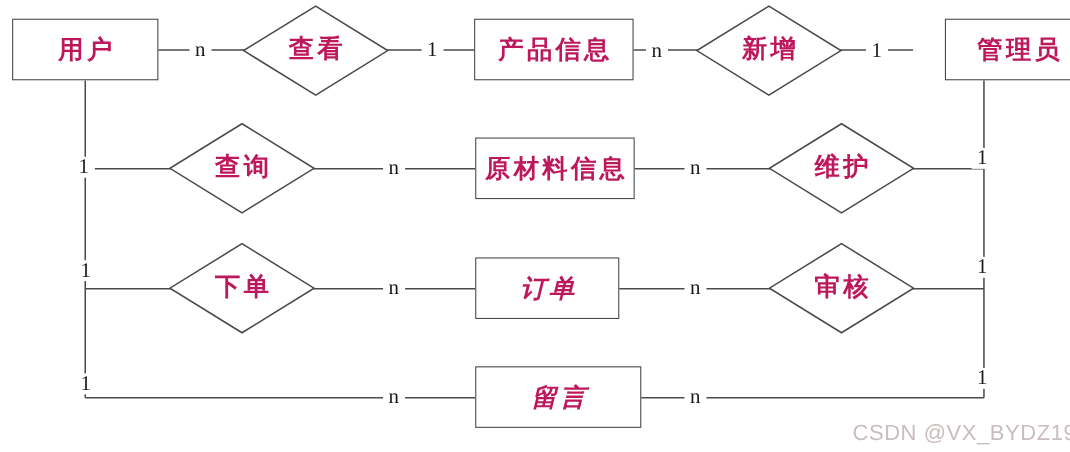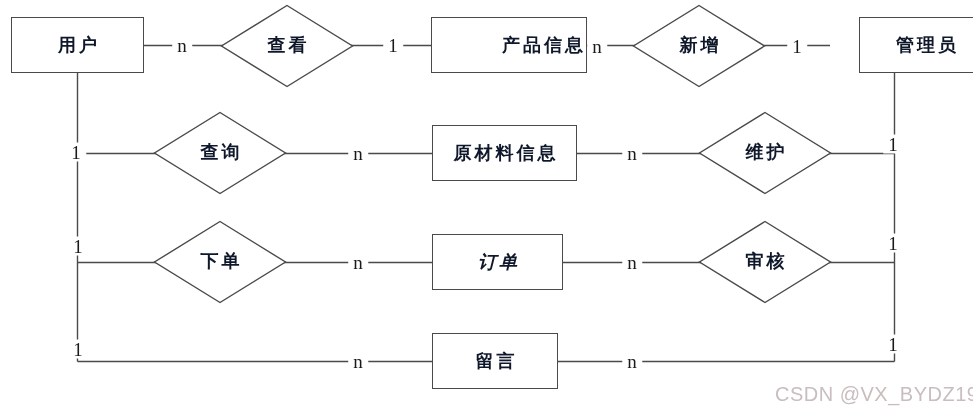--- a/index.html
+++ b/index.html
@@ -24,23 +24,23 @@
     position: absolute;
     box-sizing: border-box;
     background: #ffffff;
     border: 1.4px solid #4a4a4a;
     display: flex;
     align-items: center;
     justify-content: center;
   }
   .entity .lbl,
   .diamond .lbl {
-    font-size: 18px;
+    font-size: 23px;
     font-weight: bold;
-    color: #0f172a;
+    color: #be185d;
     letter-spacing: 3px;
     text-indent: 3px;
     white-space: nowrap;
   }
   .diamond {
     position: absolute;
     width: 134px;
     height: 84px;
   }
   .diamond svg {
@@ -95,33 +95,33 @@
 
       <line x1="77.5" y1="73" x2="77.5" y2="361.5"></line>
 
       <line x1="894.5" y1="73" x2="894.5" y2="361.5"></line>
     </g>
   </svg>
 
   <div class="entity" style="left:11px; top:17px; width:133px; height:56px;">
     <span class="lbl">用户</span>
   </div>
-  <div class="entity" style="left:431px; top:17px; width:156px; height:56px;justify-content:flex-end;">
+  <div class="entity" style="left:431px; top:17px; width:145px; height:56px;">
     <span class="lbl">产品信息</span>
   </div>
   <div class="entity" style="left:829px; top:17px; width:134px; height:56px;margin-left:30px;">
     <span class="lbl">管理员</span>
   </div>
   <div class="entity" style="left:432px; top:125px; width:145px; height:56px;">
     <span class="lbl">原材料信息</span>
   </div>
   <div class="entity" style="left:432px; top:234px; width:131px; height:56px;font-style:italic;">
     <span class="lbl">订单</span>
   </div>
-  <div class="entity" style="left:432px; top:333px; width:126px; height:56px;">
+  <div class="entity" style="left:432px; top:333px; width:151px; height:56px;font-style:italic;">
     <span class="lbl">留言</span>
   </div>
 
   <div class="diamond" style="left:220px; top:4px;">
     <svg width="134" height="84" viewBox="0 0 134 84">
       <polygon points="67,1.5 132.5,42 67,82.5 1.5,42"></polygon>
     </svg>
     <span class="lbl">查看</span>
   </div>
   <div class="diamond" style="left:632px; top:4px;">

